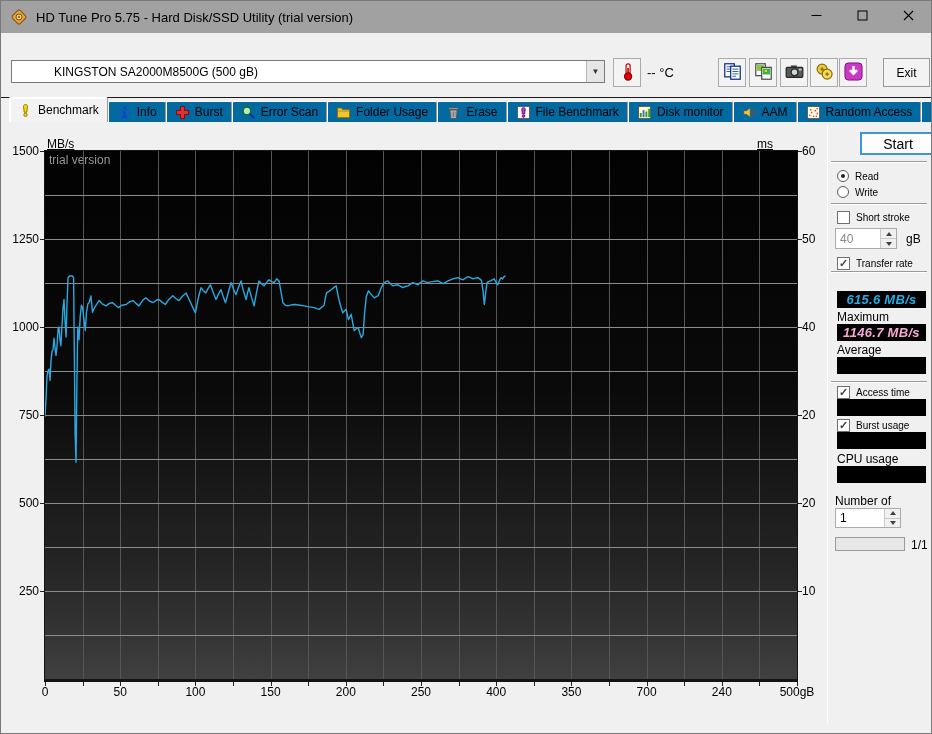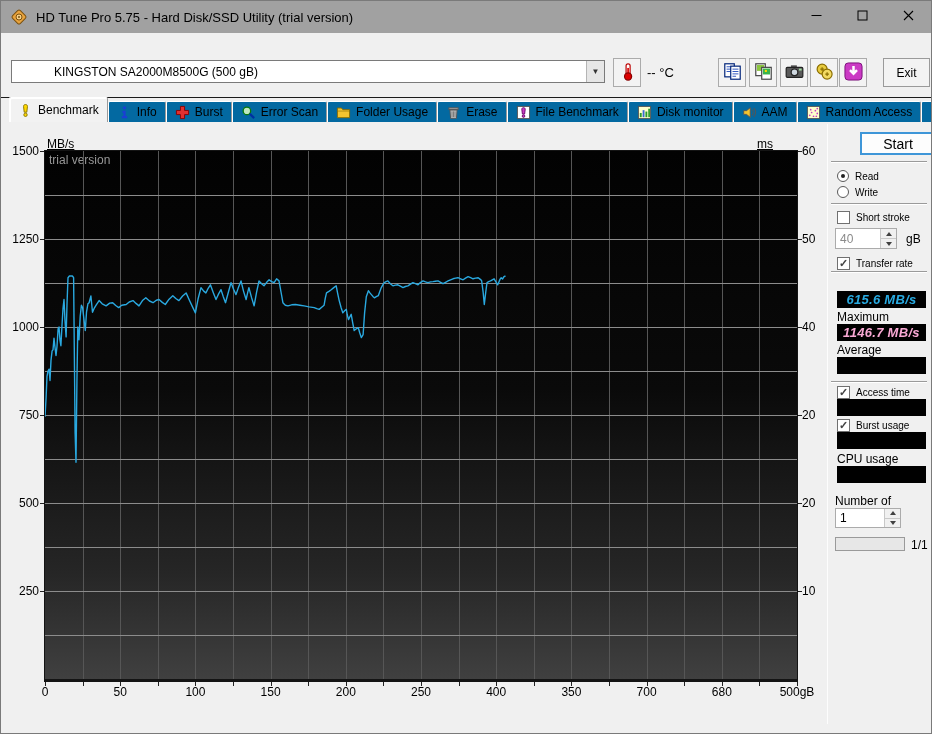--- a/index.html
+++ b/index.html
@@ -346,21 +346,21 @@
       <div class="tick" style="left: 797px; top: 590px; width: 4px; height: 1px;"></div>
       <div class="xlab" style="left: 19px; top: 684px;">0</div>
       <div class="xlab" style="left: 94.2px; top: 684px;">50</div>
       <div class="xlab" style="left: 169.4px; top: 684px;">100</div>
       <div class="xlab" style="left: 244.6px; top: 684px;">150</div>
       <div class="xlab" style="left: 319.8px; top: 684px;">200</div>
       <div class="xlab" style="left: 395px; top: 684px;">250</div>
       <div class="xlab" style="left: 470.2px; top: 684px;">400</div>
       <div class="xlab" style="left: 545.4px; top: 684px;">350</div>
       <div class="xlab" style="left: 620.6px; top: 684px;">700</div>
-      <div class="xlab" style="left: 695.8px; top: 684px;">680</div>
+      <div class="xlab" style="left: 695.8px; top: 684px;">240</div>
       <div class="xlab" style="left: 771px; top: 684px;">500gB</div>
       <div class="tick" style="left: 44px; top: 681px; width: 1px; height: 4px;"></div>
       <div class="tick" style="left: 81.6px; top: 681px; width: 1px; height: 4px;"></div>
       <div class="tick" style="left: 119.2px; top: 681px; width: 1px; height: 4px;"></div>
       <div class="tick" style="left: 156.8px; top: 681px; width: 1px; height: 4px;"></div>
       <div class="tick" style="left: 194.4px; top: 681px; width: 1px; height: 4px;"></div>
       <div class="tick" style="left: 232px; top: 681px; width: 1px; height: 4px;"></div>
       <div class="tick" style="left: 269.6px; top: 681px; width: 1px; height: 4px;"></div>
       <div class="tick" style="left: 307.2px; top: 681px; width: 1px; height: 4px;"></div>
       <div class="tick" style="left: 344.8px; top: 681px; width: 1px; height: 4px;"></div>

